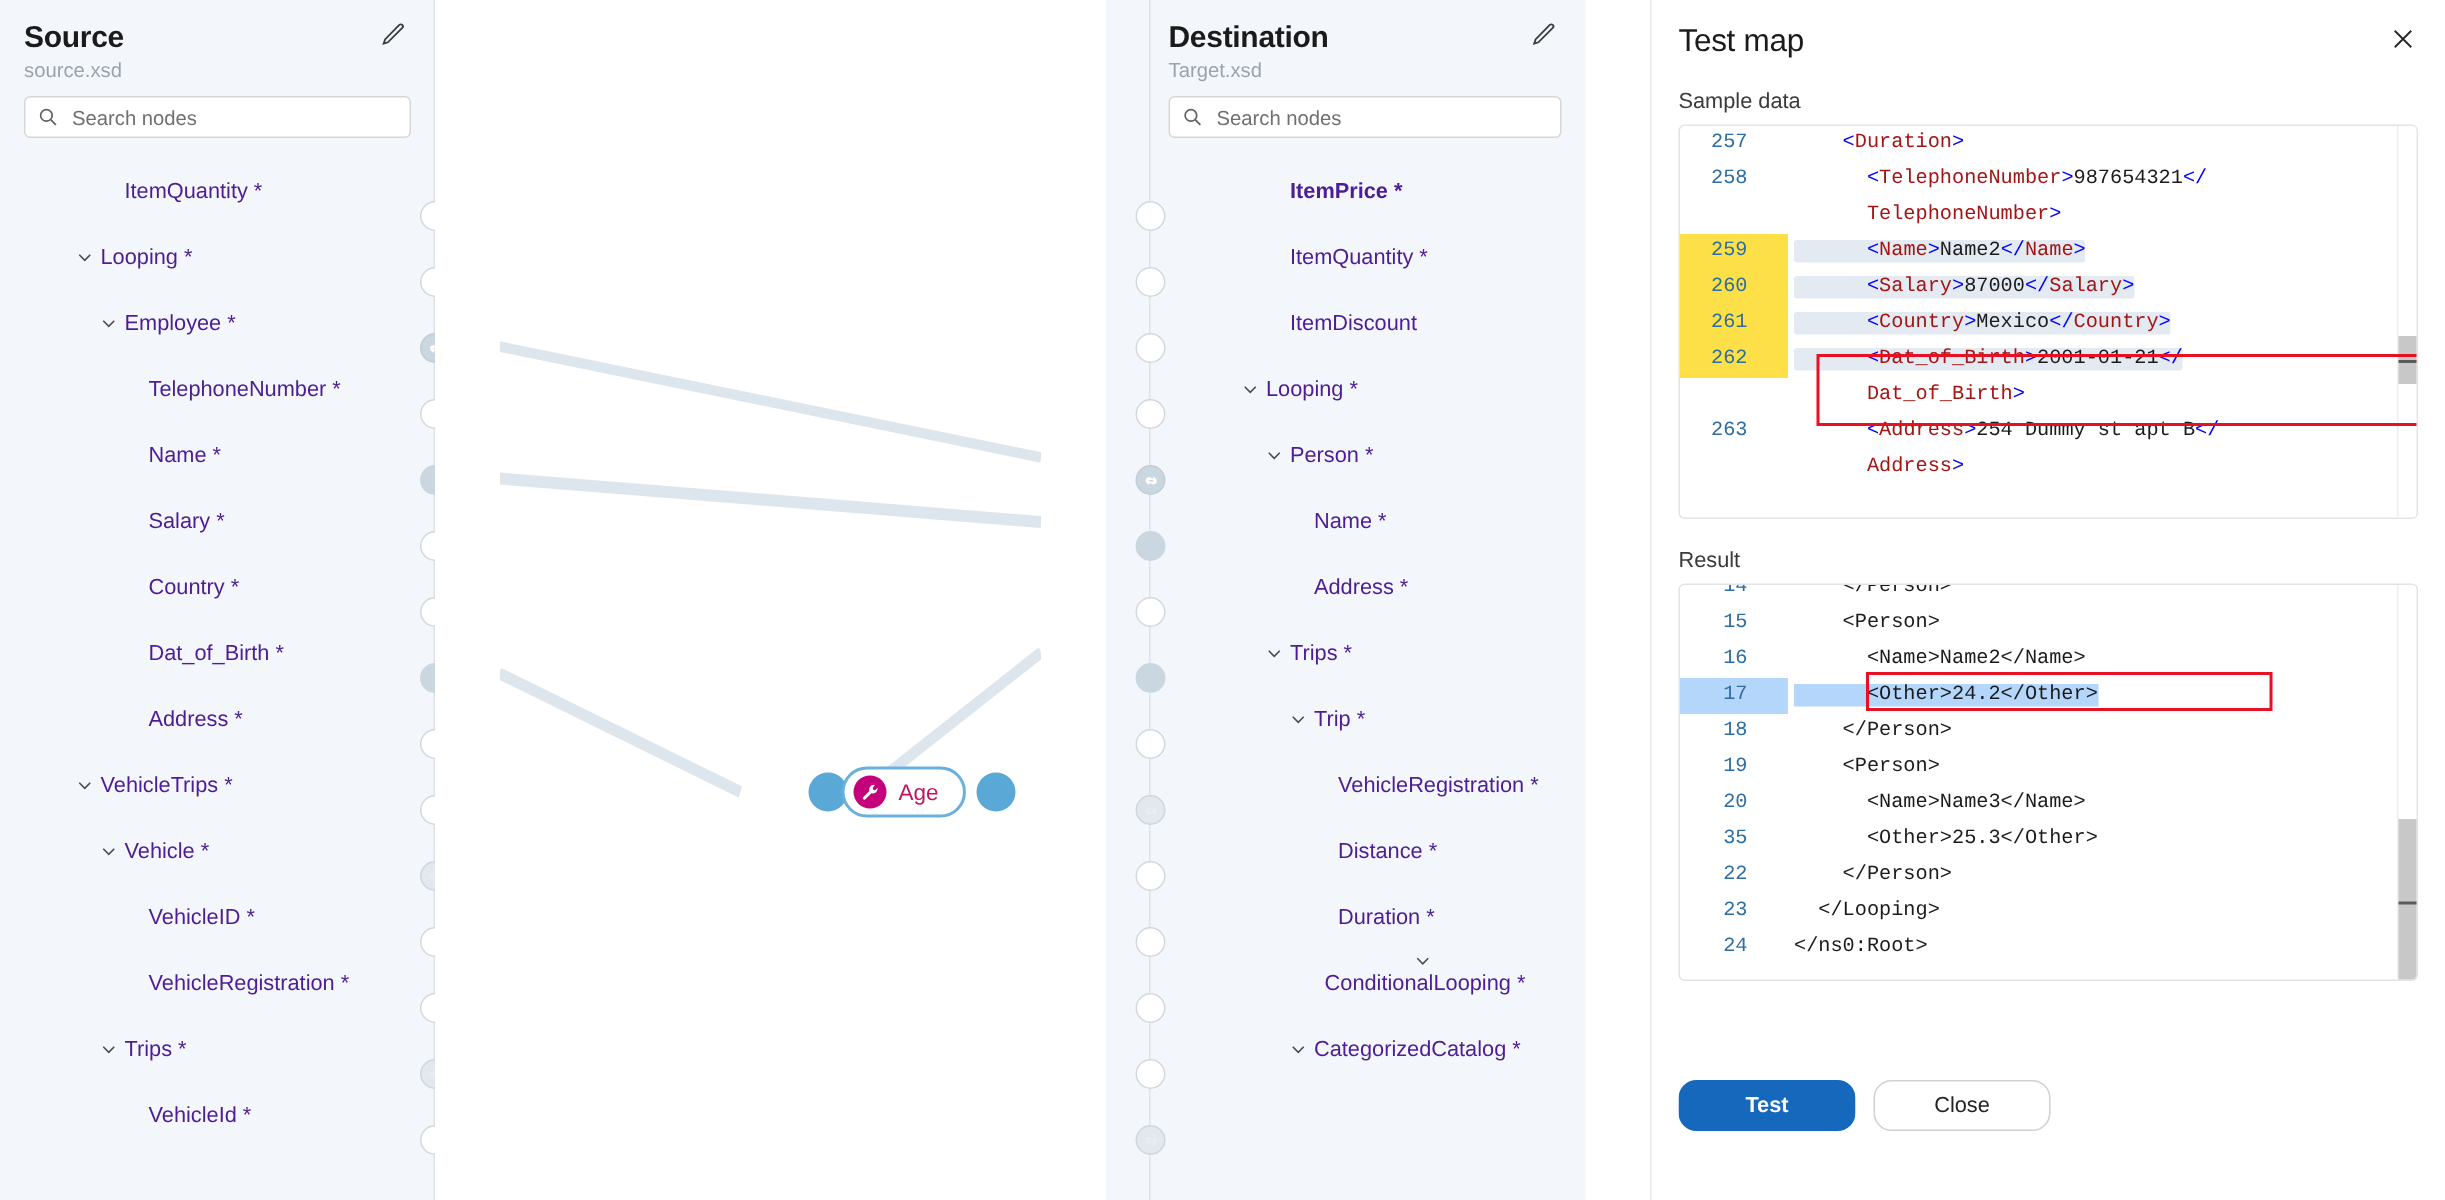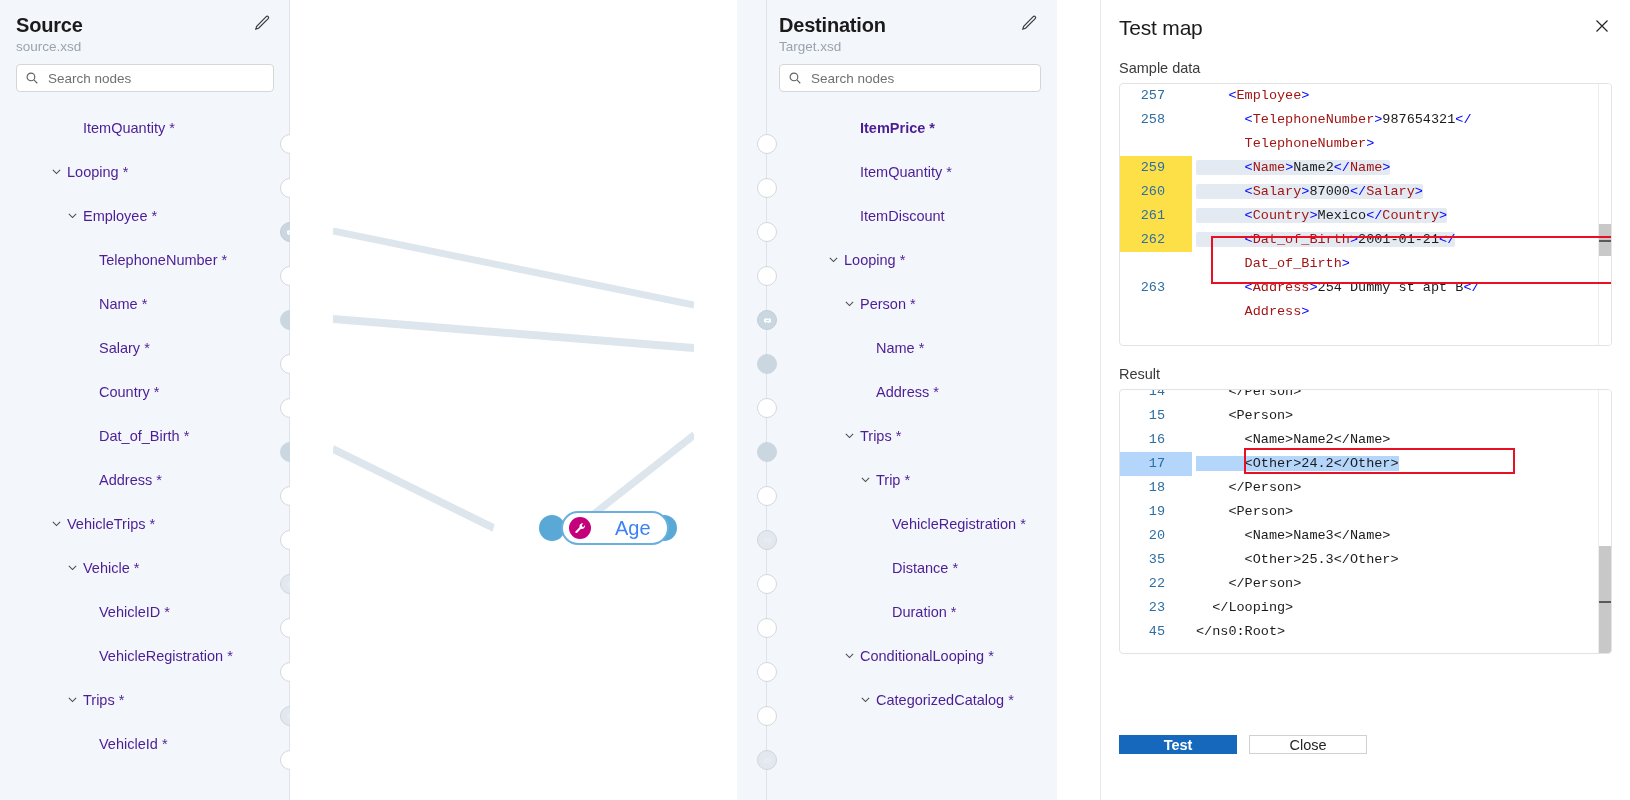--- a/index.html
+++ b/index.html
@@ -105,21 +105,21 @@
     padding: 0 16px 0 6px;
     cursor: pointer;
     z-index: 4;
   }
   .fnode-icon {
     width: 22px; height: 22px; border-radius: 50%;
     background: #c4007a; display:flex; align-items:center; justify-content:center;
     flex: 0 0 auto;
   }
   .fnode-icon svg { display:block; color:#ffffff; }
-  .fnode-label { margin-left: 24px; font-size: 20px; color: #3b82f6; }
+  .fnode-label { margin-left: 8px; font-size: 15px; color: #be185d; }
   .fdot {
     position: absolute; width: 26px; height: 26px; border-radius: 50%;
     background: #5aa8d6; z-index: 3;
   }
 
   
   .testmap {
     position: relative;
     flex: 0 0 auto;
     width: 530px;
@@ -181,22 +181,22 @@
   }
   .vthumb {
     position: absolute; left: 0; width: 13px; background: #c8c8c8;
   }
   .vthumb::after{
     content:""; position:absolute; left:0; right:0; top: 50%; height:2px; background:#5a5a5a;
   }
 
   .tm-footer { position: absolute; left: 18px; bottom: 46px; display: flex; gap: 12px; }
   .btn {
-    height: 19px; min-width: 118px;
-    border-radius: 0; font-size: 14.5px;
+    height: 34px; min-width: 118px;
+    border-radius: 12px; font-size: 14.5px;
     display:flex; align-items:center; justify-content:center;
     cursor:pointer; border: 1px solid transparent;
     font-family: "Liberation Sans", sans-serif;
   }
   .btn-primary { background: #1668bd; color: #ffffff; font-weight: bold; }
   .btn-secondary { background: #ffffff; color: #242424; border-color: #d1d1d1; }
 </style>
 </head>
 <body>
 
@@ -442,21 +442,21 @@
           <span class="tree-label">VehicleRegistration *</span>
         </div>
         <div class="tree-row" style="padding-left: 138px;">
           <span class="chev"></span>
           <span class="tree-label">Distance *</span>
         </div>
         <div class="tree-row" style="padding-left: 138px;">
           <span class="chev"></span>
           <span class="tree-label">Duration *</span>
         </div>
-        <div class="tree-row" style="padding-left: 106px;">
+        <div class="tree-row" style="padding-left: 106px; flex-direction: column;">
           <span class="chev">
             <svg viewBox="0 0 16 16" width="13" height="13" fill="none" stroke="currentColor" stroke-width="1.3">
               <path d="M3.5 6 L8 10.5 L12.5 6"></path>
             </svg>
           </span>
           <span class="tree-label">ConditionalLooping *</span>
         </div>
         <div class="tree-row" style="padding-left: 122px;">
           <span class="chev">
             <svg viewBox="0 0 16 16" width="13" height="13" fill="none" stroke="currentColor" stroke-width="1.3">
@@ -510,21 +510,21 @@
     <div class="tm-title">Test map</div>
     <div class="tm-close">
       <svg viewBox="0 0 16 16" width="16" height="16" stroke="currentColor" stroke-width="1.2" fill="none">
         <path d="M2.5 2.5 L13.5 13.5 M13.5 2.5 L2.5 13.5"></path>
       </svg>
     </div>
 
     <div class="tm-section-label">Sample data</div>
     <div class="code-box sample">
       <div class="code-scroll" id="sample-code">
-          <div class="code-line"><div class="gutter">257</div><div class="gutter-sep"></div><div class="code-text"><span>&nbsp;&nbsp;&nbsp;&nbsp;<span class="t-br">&lt;</span><span class="t-tag">Employee</span><span class="t-br">&gt;</span></span></div></div>
+          <div class="code-line"><div class="gutter">257</div><div class="gutter-sep"></div><div class="code-text"><span>&nbsp;&nbsp;&nbsp;&nbsp;<span class="t-br">&lt;</span><span class="t-tag">Duration</span><span class="t-br">&gt;</span></span></div></div>
           <div class="code-line"><div class="gutter">258</div><div class="gutter-sep"></div><div class="code-text"><span>&nbsp;&nbsp;&nbsp;&nbsp;&nbsp;&nbsp;<span class="t-br">&lt;</span><span class="t-tag">TelephoneNumber</span><span class="t-br">&gt;</span><span class="t-val">987654321</span><span class="t-br">&lt;/</span></span></div></div>
           <div class="code-line"><div class="gutter"></div><div class="gutter-sep"></div><div class="code-text"><span>&nbsp;&nbsp;&nbsp;&nbsp;&nbsp;&nbsp;<span class="t-tag">TelephoneNumber</span><span class="t-br">&gt;</span></span></div></div>
           <div class="code-line"><div class="gutter hl-gut2">259</div><div class="gutter-sep hl-gut2"></div><div class="code-text"><span class="hl-soft">&nbsp;&nbsp;&nbsp;&nbsp;&nbsp;&nbsp;<span class="t-br">&lt;</span><span class="t-tag">Name</span><span class="t-br">&gt;</span><span class="t-val">Name2</span><span class="t-br">&lt;/</span><span class="t-tag">Name</span><span class="t-br">&gt;</span></span></div></div>
           <div class="code-line"><div class="gutter hl-gut2">260</div><div class="gutter-sep hl-gut2"></div><div class="code-text"><span class="hl-soft">&nbsp;&nbsp;&nbsp;&nbsp;&nbsp;&nbsp;<span class="t-br">&lt;</span><span class="t-tag">Salary</span><span class="t-br">&gt;</span><span class="t-val">87000</span><span class="t-br">&lt;/</span><span class="t-tag">Salary</span><span class="t-br">&gt;</span></span></div></div>
           <div class="code-line"><div class="gutter hl-gut2">261</div><div class="gutter-sep hl-gut2"></div><div class="code-text"><span class="hl-soft">&nbsp;&nbsp;&nbsp;&nbsp;&nbsp;&nbsp;<span class="t-br">&lt;</span><span class="t-tag">Country</span><span class="t-br">&gt;</span><span class="t-val">Mexico</span><span class="t-br">&lt;/</span><span class="t-tag">Country</span><span class="t-br">&gt;</span></span></div></div>
           <div class="code-line"><div class="gutter hl-gut2">262</div><div class="gutter-sep hl-gut2"></div><div class="code-text"><span class="hl-soft">&nbsp;&nbsp;&nbsp;&nbsp;&nbsp;&nbsp;<span class="t-br">&lt;</span><span class="t-tag">Dat_of_Birth</span><span class="t-br">&gt;</span><span class="t-val">2001-01-21</span><span class="t-br">&lt;/</span></span></div></div>
           <div class="code-line"><div class="gutter"></div><div class="gutter-sep"></div><div class="code-text"><span>&nbsp;&nbsp;&nbsp;&nbsp;&nbsp;&nbsp;<span class="t-tag">Dat_of_Birth</span><span class="t-br">&gt;</span></span></div></div>
           <div class="code-line"><div class="gutter">263</div><div class="gutter-sep"></div><div class="code-text"><span>&nbsp;&nbsp;&nbsp;&nbsp;&nbsp;&nbsp;<span class="t-br">&lt;</span><span class="t-tag">Address</span><span class="t-br">&gt;</span><span class="t-val">254 Dummy st apt B</span><span class="t-br">&lt;/</span></span></div></div>
           <div class="code-line"><div class="gutter"></div><div class="gutter-sep"></div><div class="code-text"><span>&nbsp;&nbsp;&nbsp;&nbsp;&nbsp;&nbsp;<span class="t-tag">Address</span><span class="t-br">&gt;</span></span></div></div>
         </div>
@@ -540,21 +540,21 @@
           <div class="code-line"><div class="gutter">14</div><div class="gutter-sep"></div><div class="code-text"><span>    &lt;/Person&gt;</span></div></div>
           <div class="code-line"><div class="gutter">15</div><div class="gutter-sep"></div><div class="code-text"><span>    &lt;Person&gt;</span></div></div>
           <div class="code-line"><div class="gutter">16</div><div class="gutter-sep"></div><div class="code-text"><span>      &lt;Name&gt;Name2&lt;/Name&gt;</span></div></div>
           <div class="code-line"><div class="gutter hl-gut">17</div><div class="gutter-sep hl-gut"></div><div class="code-text"><span class="hl-blue">      &lt;Other&gt;24.2&lt;/Other&gt;</span></div></div>
           <div class="code-line"><div class="gutter">18</div><div class="gutter-sep"></div><div class="code-text"><span>    &lt;/Person&gt;</span></div></div>
           <div class="code-line"><div class="gutter">19</div><div class="gutter-sep"></div><div class="code-text"><span>    &lt;Person&gt;</span></div></div>
           <div class="code-line"><div class="gutter">20</div><div class="gutter-sep"></div><div class="code-text"><span>      &lt;Name&gt;Name3&lt;/Name&gt;</span></div></div>
           <div class="code-line"><div class="gutter">35</div><div class="gutter-sep"></div><div class="code-text"><span>      &lt;Other&gt;25.3&lt;/Other&gt;</span></div></div>
           <div class="code-line"><div class="gutter">22</div><div class="gutter-sep"></div><div class="code-text"><span>    &lt;/Person&gt;</span></div></div>
           <div class="code-line"><div class="gutter">23</div><div class="gutter-sep"></div><div class="code-text"><span>  &lt;/Looping&gt;</span></div></div>
-          <div class="code-line"><div class="gutter">45</div><div class="gutter-sep"></div><div class="code-text"><span>&lt;/ns0:Root&gt;</span></div></div>
+          <div class="code-line"><div class="gutter">24</div><div class="gutter-sep"></div><div class="code-text"><span>&lt;/ns0:Root&gt;</span></div></div>
         </div>
       <div class="redbox" style="left:124px; top:58px; width:271px; height:26px;"></div>
       <div class="vscroll">
         <div class="vthumb" style="top:156px; height:110px;"></div>
       </div>
     </div>
 
     <div class="tm-footer">
       <button class="btn btn-primary">Test</button>
       <button class="btn btn-secondary">Close</button>

